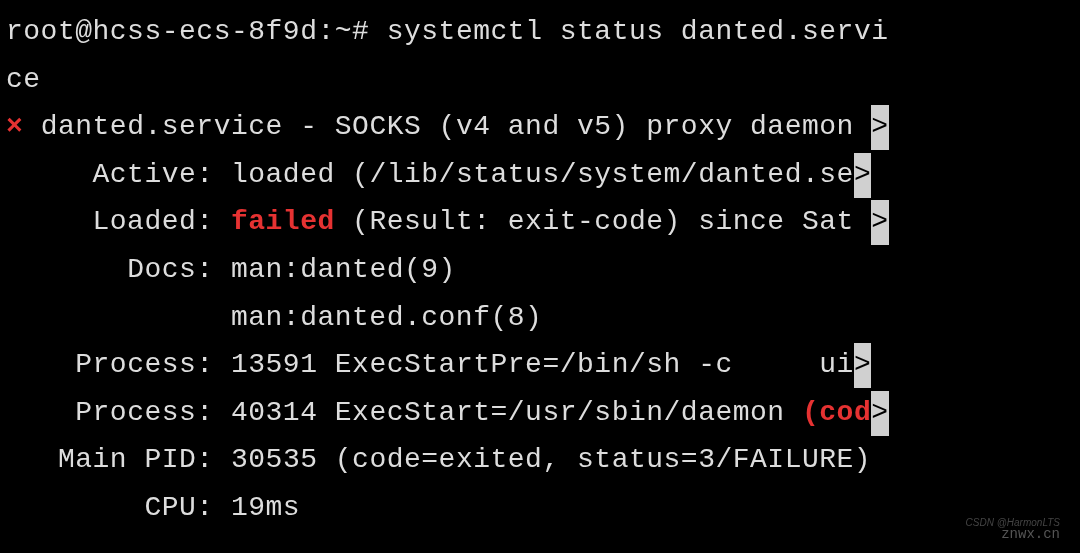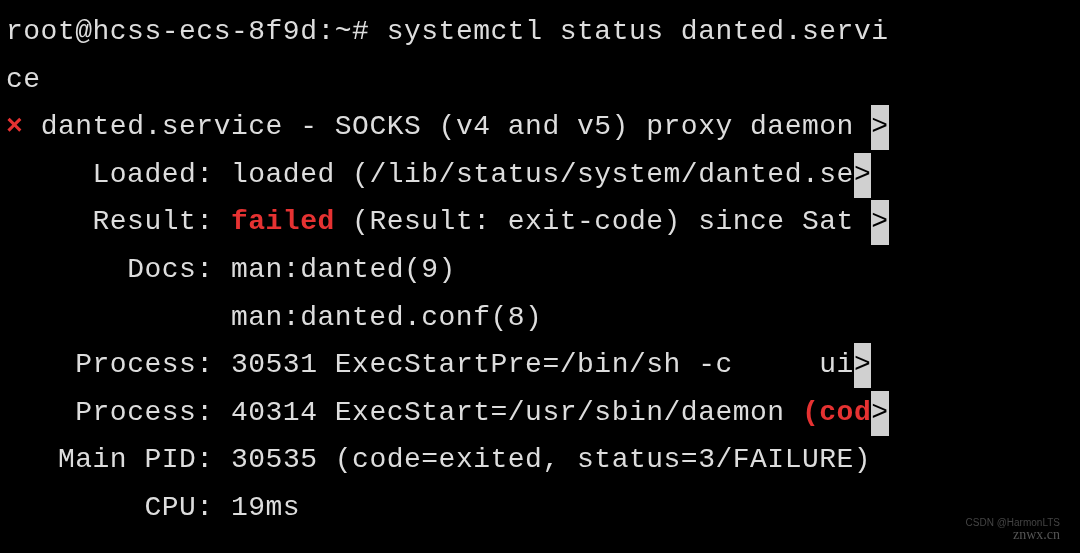--- a/index.html
+++ b/index.html
@@ -39,40 +39,41 @@
       vertical-align: baseline;
     }
     .watermark1 {
       position: absolute;
       bottom: 22px;
       right: 20px;
       font-size: 10px;
       color: #444;
       font-family: Arial, sans-serif;
       letter-spacing: 0;
+      font-style: italic;
     }
     .watermark2 {
       position: absolute;
       bottom: 6px;
       right: 20px;
       font-size: 14px;
       color: #555;
-      font-family: Liberation Serif, serif;
+      font-family: Liberation Mono, monospace;
       letter-spacing: 0;
     }
   </style>
 </head>
 <body>
 
 <div class="line"><span>root@hcss-ecs-8f9d</span>:<span>~</span><span>#</span> <span>systemctl status danted.servi</span></div>
 <div class="line"><span>ce</span></div>
 <div class="line"><span class="red-bold">×</span> <span>danted.service - SOCKS (v4 and v5) proxy daemon</span> <span class="marker">&gt;</span></div>
-<div class="line">     <span>Loaded:</span> <span>loaded (/lib/status/system/danted.se</span><span class="marker">&gt;</span></div>
-<div class="line">     <span>Result:</span> <span class="red-bold">failed</span> <span>(Result: exit-code) since Sat</span> <span class="marker">&gt;</span></div>
+<div class="line">     <span>Active:</span> <span>loaded (/lib/status/system/danted.se</span><span class="marker">&gt;</span></div>
+<div class="line">     <span>Loaded:</span> <span class="red-bold">failed</span> <span>(Result: exit-code) since Sat</span> <span class="marker">&gt;</span></div>
 <div class="line">       <span>Docs:</span> <span>man:danted(9)</span></div>
 <div class="line">             <span>man:danted.conf(8)</span></div>
-<div class="line">    <span>Process:</span> <span>30531</span> <span>ExecStartPre=/bin/sh -c     ui</span><span class="marker">&gt;</span></div>
+<div class="line">    <span>Process:</span> <span>13591</span> <span>ExecStartPre=/bin/sh -c     ui</span><span class="marker">&gt;</span></div>
 <div class="line">    <span>Process:</span> <span>40314</span> <span>ExecStart=/usr/sbin/daemon</span> <span class="red-bold">(cod</span><span class="marker">&gt;</span></div>
 <div class="line">   <span>Main PID:</span> <span>30535 (code=exited, status=3/FAILURE)</span></div>
 <div class="line">        <span>CPU:</span> <span>19ms</span></div>
 
 <div class="watermark1">CSDN @HarmonLTS</div>
 <div class="watermark2">znwx.cn</div>
 
 </body></html>

